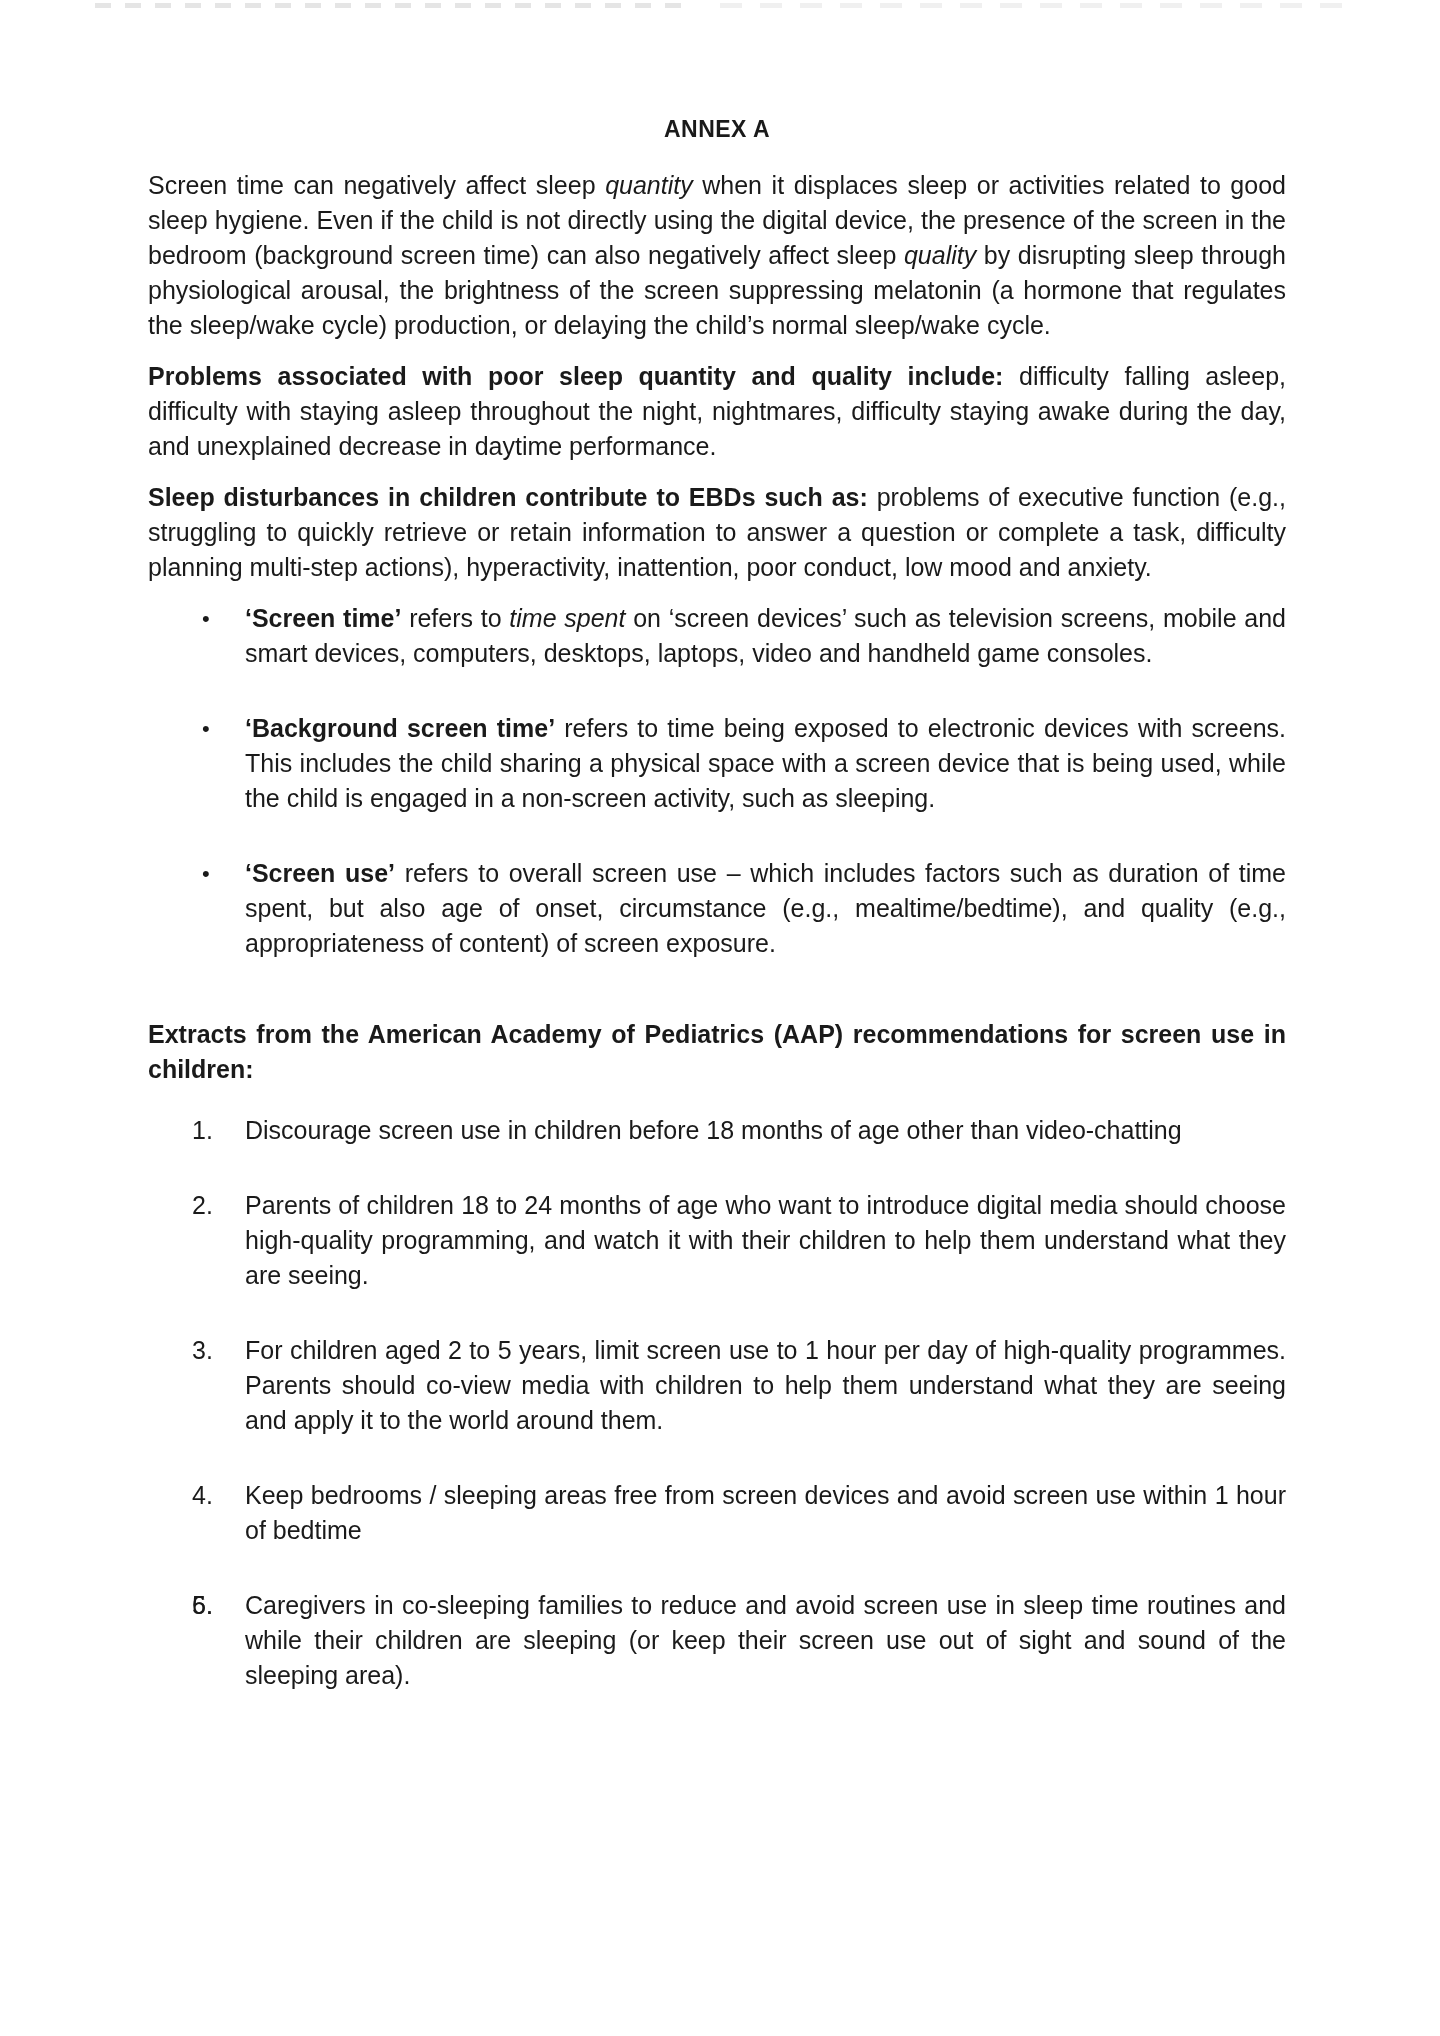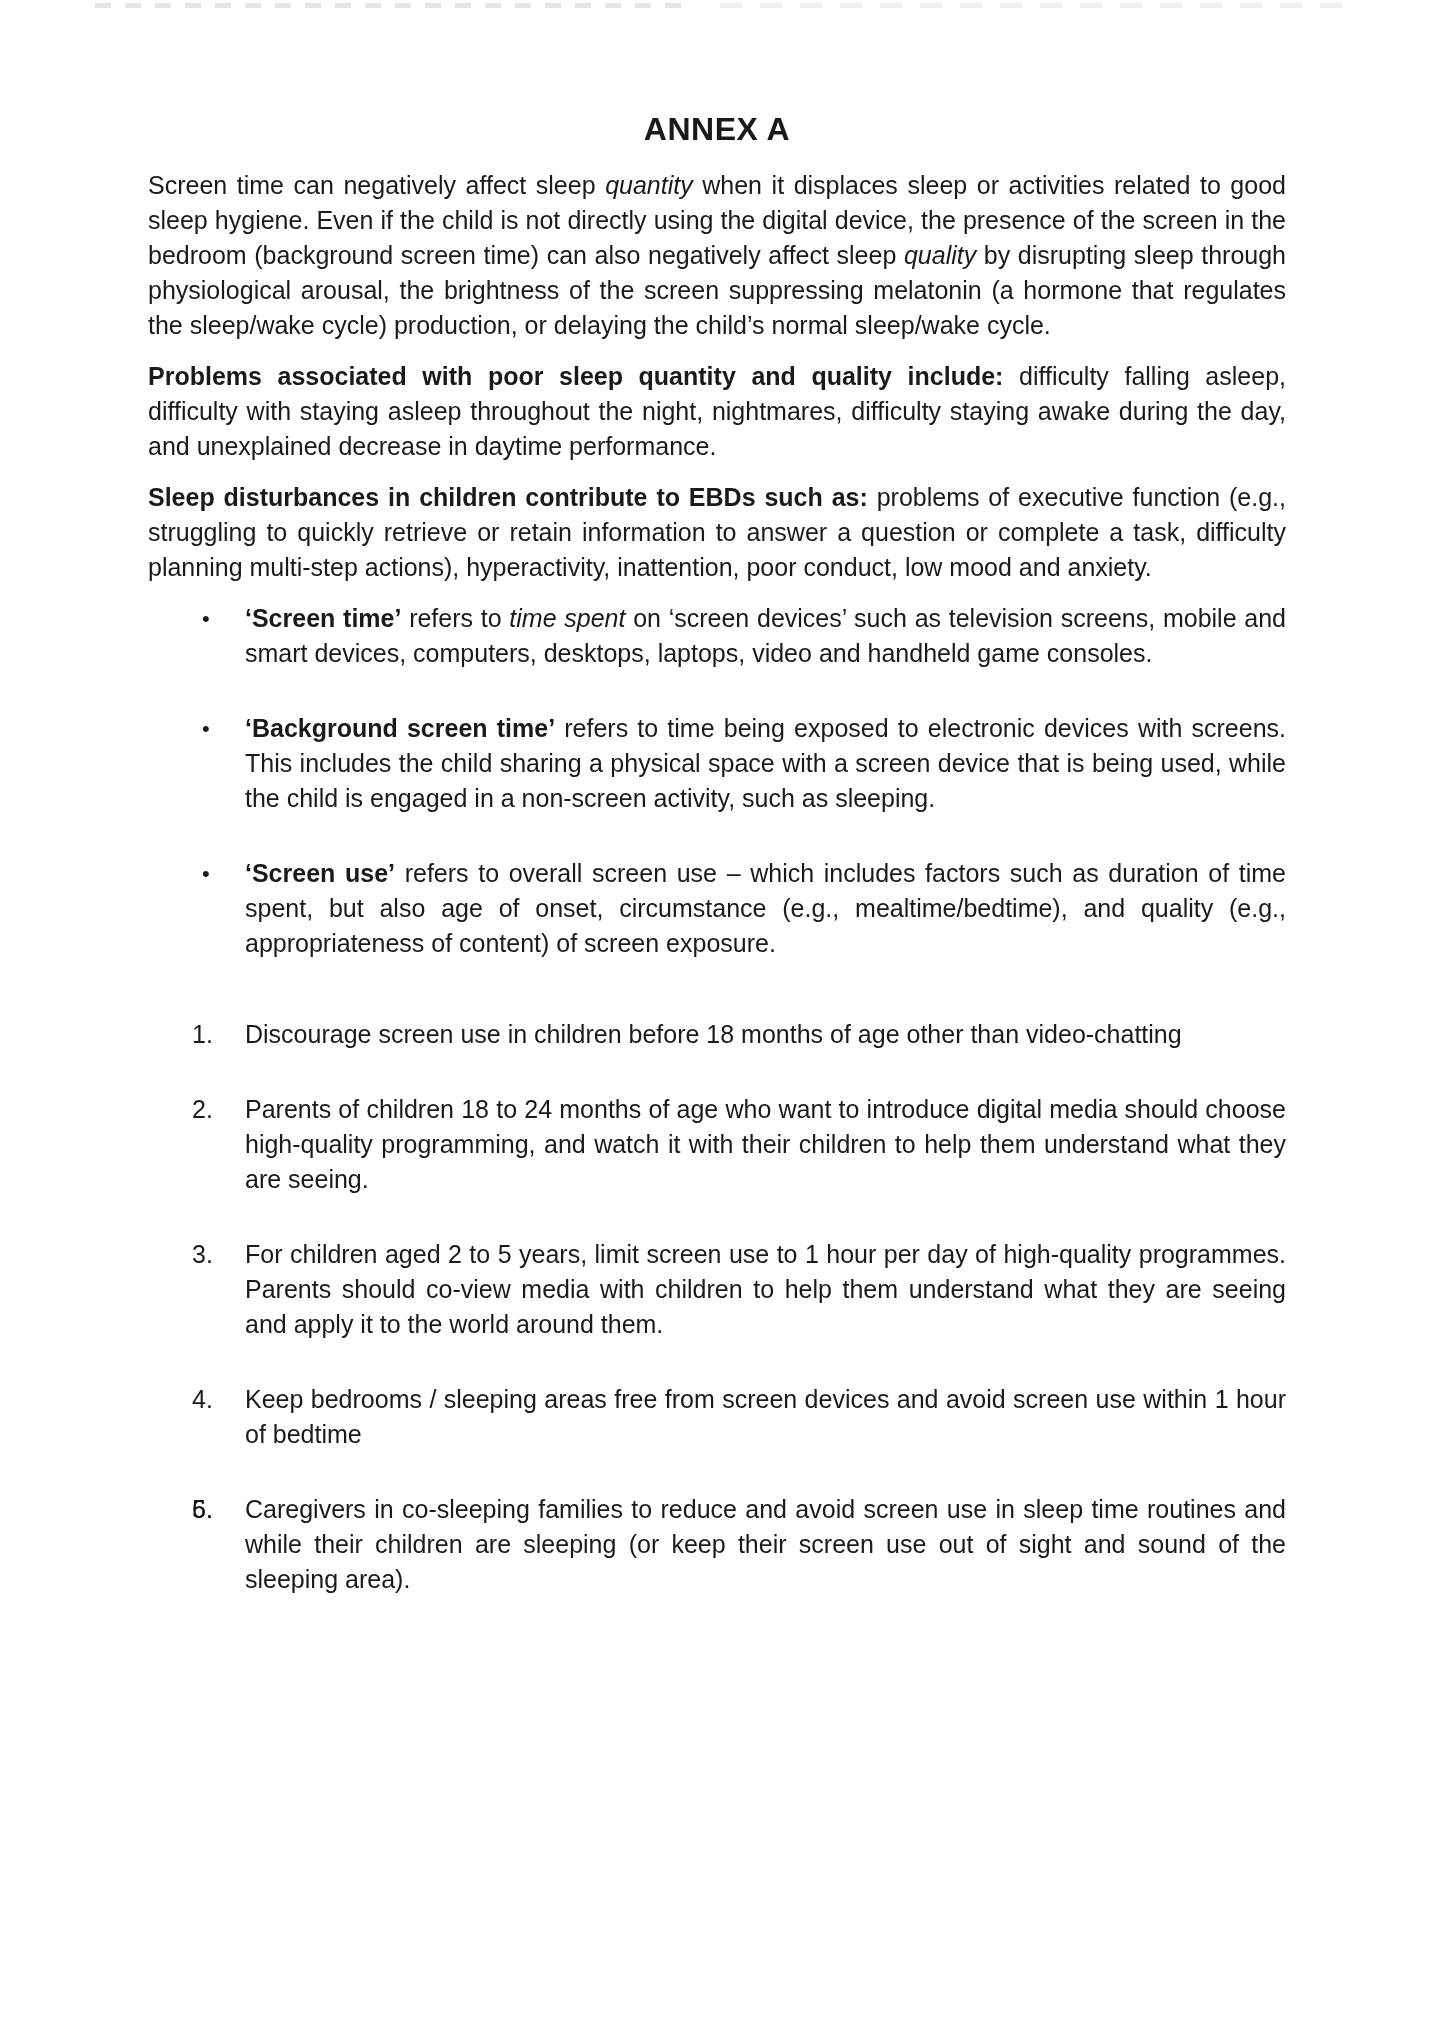--- a/index.html
+++ b/index.html
@@ -23,21 +23,21 @@
     position:absolute;
     left:148px;
     top:112px;
     width:1138px;
     font-size:25px;
     line-height:35px;
     color:#1a1a1a;
     text-align:justify;
   }
   .title{
-    font-size:32px;
+    font-size:23px;
     font-weight:700;
     text-align:center;
     letter-spacing:0.5px;
     margin:0 0 21px 0;
   }
   p{margin:0 0 16px 0;}
   .b{font-weight:700;}
   .i{font-style:italic;margin-top:29px;}
   .bold{font-weight:700;}
   .defs-heading{margin-bottom:22px;}
@@ -84,20 +84,21 @@
     </div>
 
     <div class="li bullet">
       <span class="marker">•</span><span class="b">‘Background screen time’</span><span> refers to time being exposed to electronic devices with screens. This includes the child sharing a physical space with a screen device that is being used, while the child is engaged in a non-screen activity, such as sleeping.</span>
     </div>
 
     <div class="li bullet last-def">
       <span class="marker">•</span><span class="b">‘Screen use’</span><span> refers to overall screen use – which includes factors such as duration of time spent, but also age of onset, circumstance (e.g., mealtime/bedtime), and quality (e.g., appropriateness of content) of screen exposure.</span>
     </div>
 
+    <p class="bold aap-heading">Extracts from the American Academy of Pediatrics (AAP) recommendations for screen use in children:</p>
 
     <div class="li num">
       <span class="marker">1.</span><span>Discourage screen use in children before 18 months of age other than video-chatting</span>
     </div>
 
     <div class="li num">
       <span class="marker">2.</span><span>Parents of children 18 to 24 months of age who want to introduce digital media should choose high-quality programming, and watch it with their children to help them understand what they are seeing.</span>
     </div>
 
     <div class="li num">

